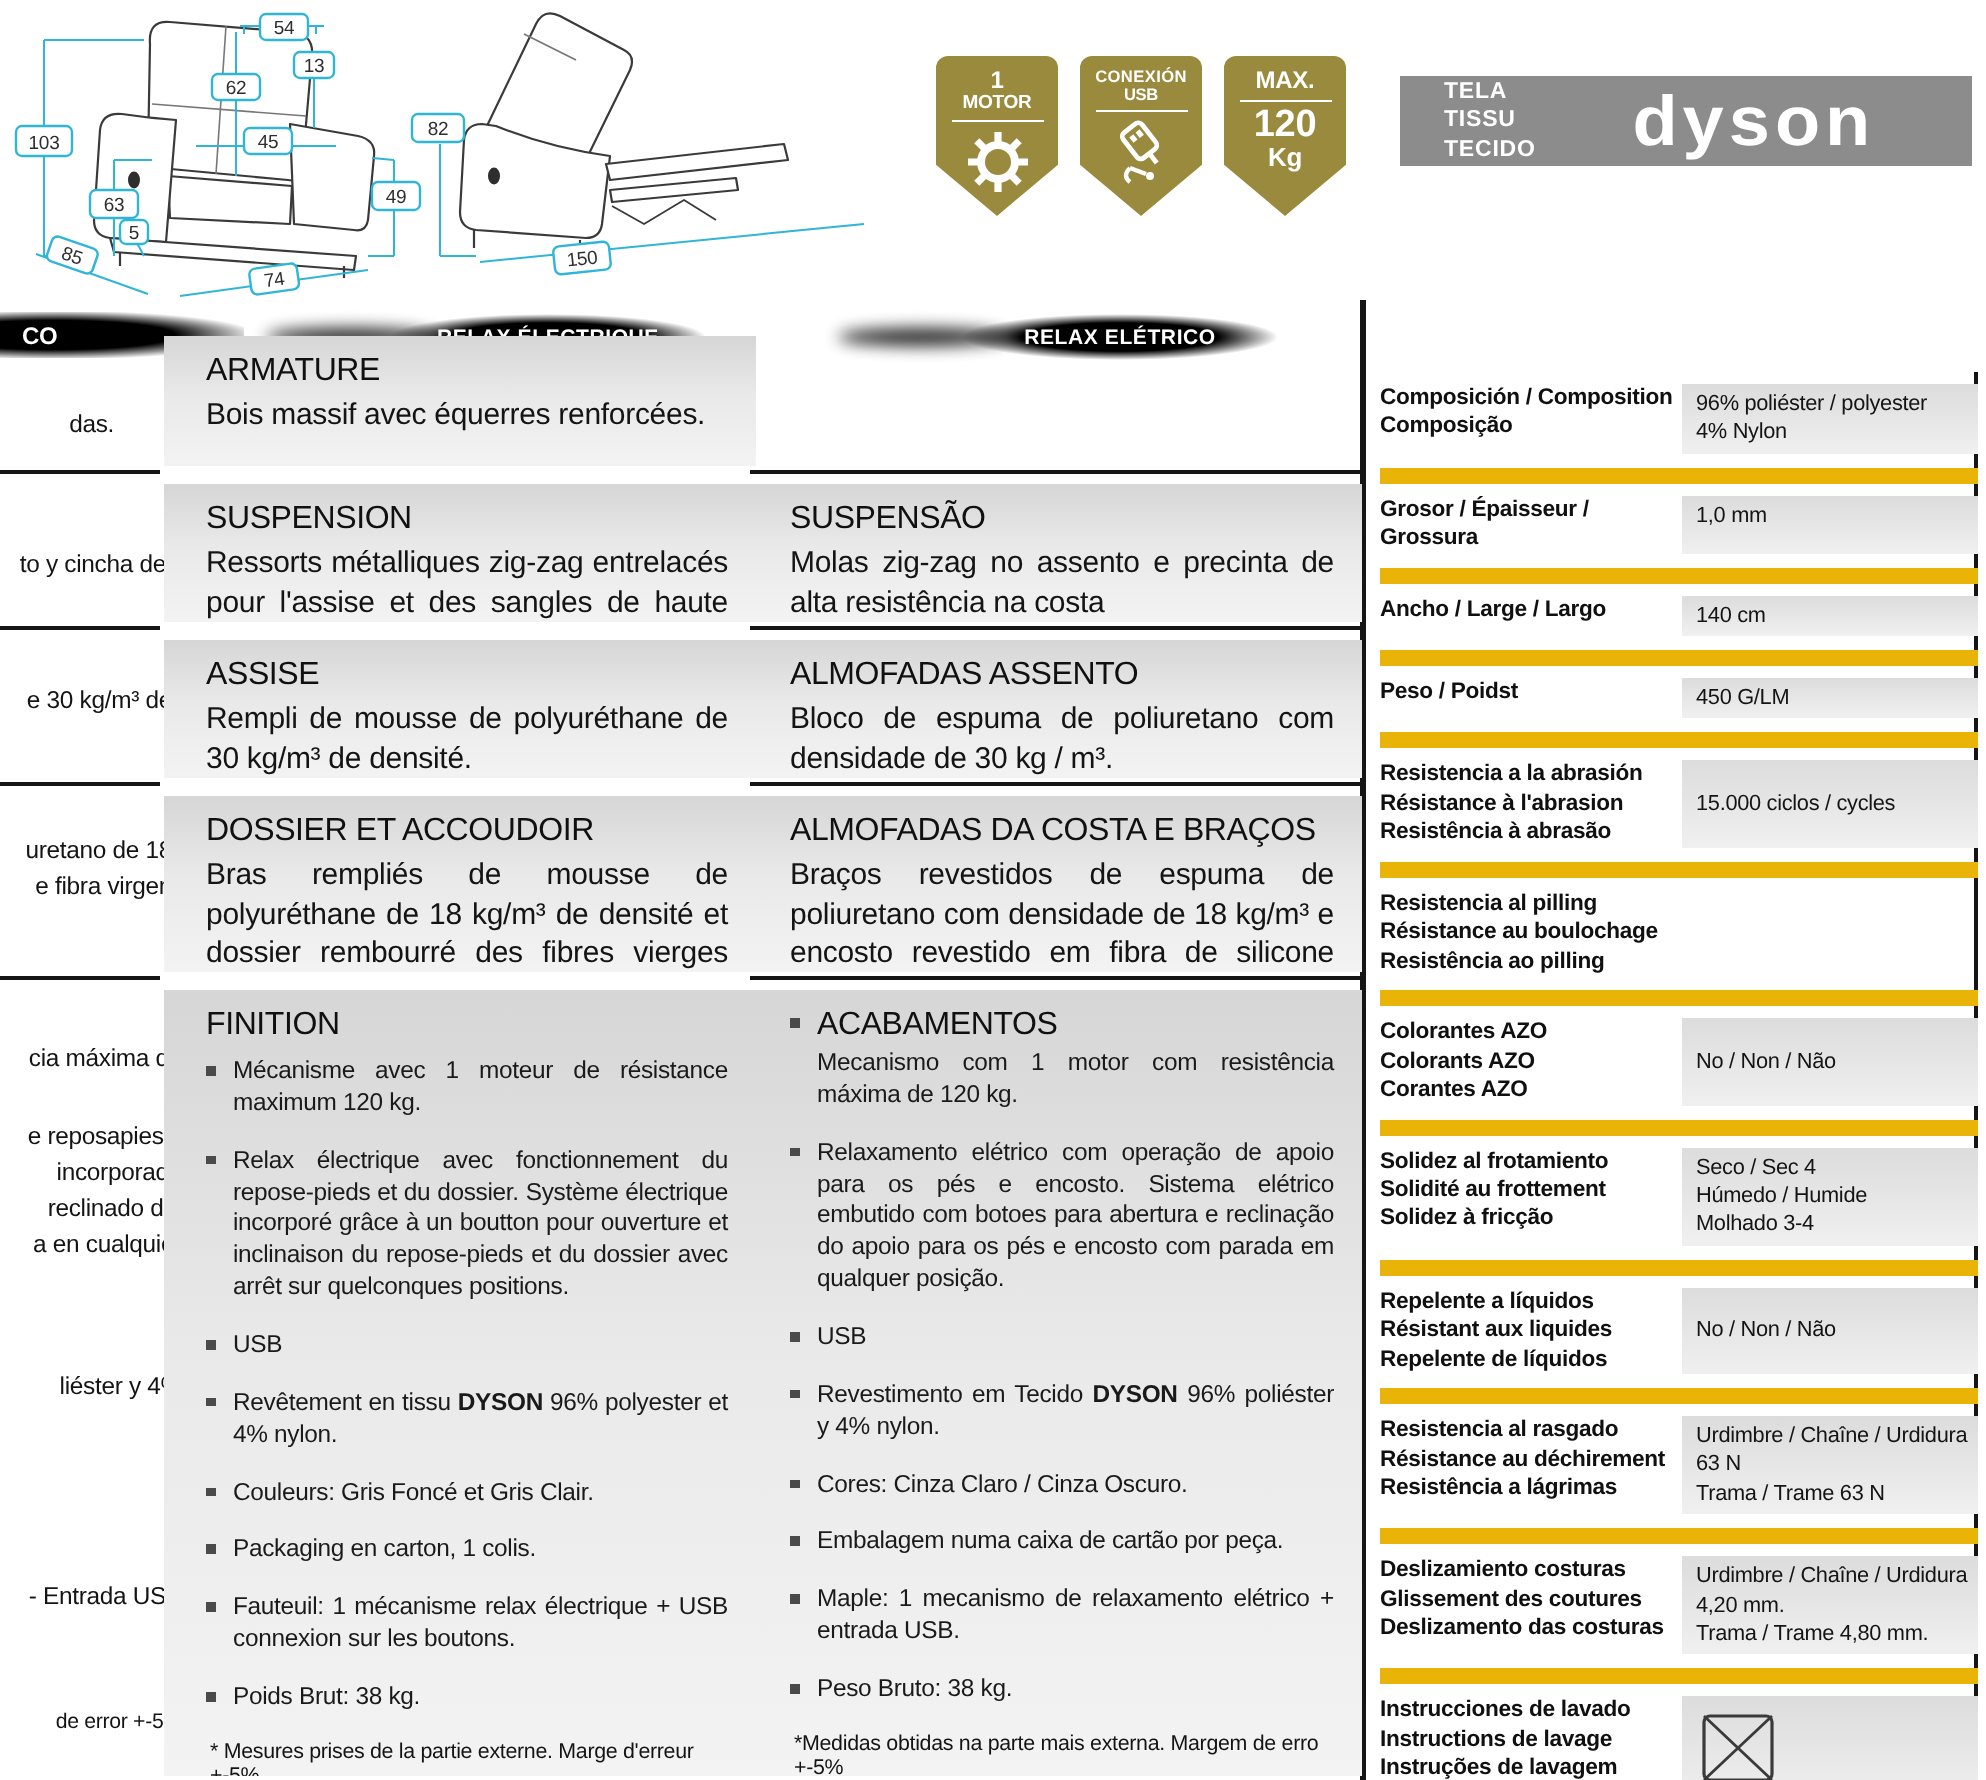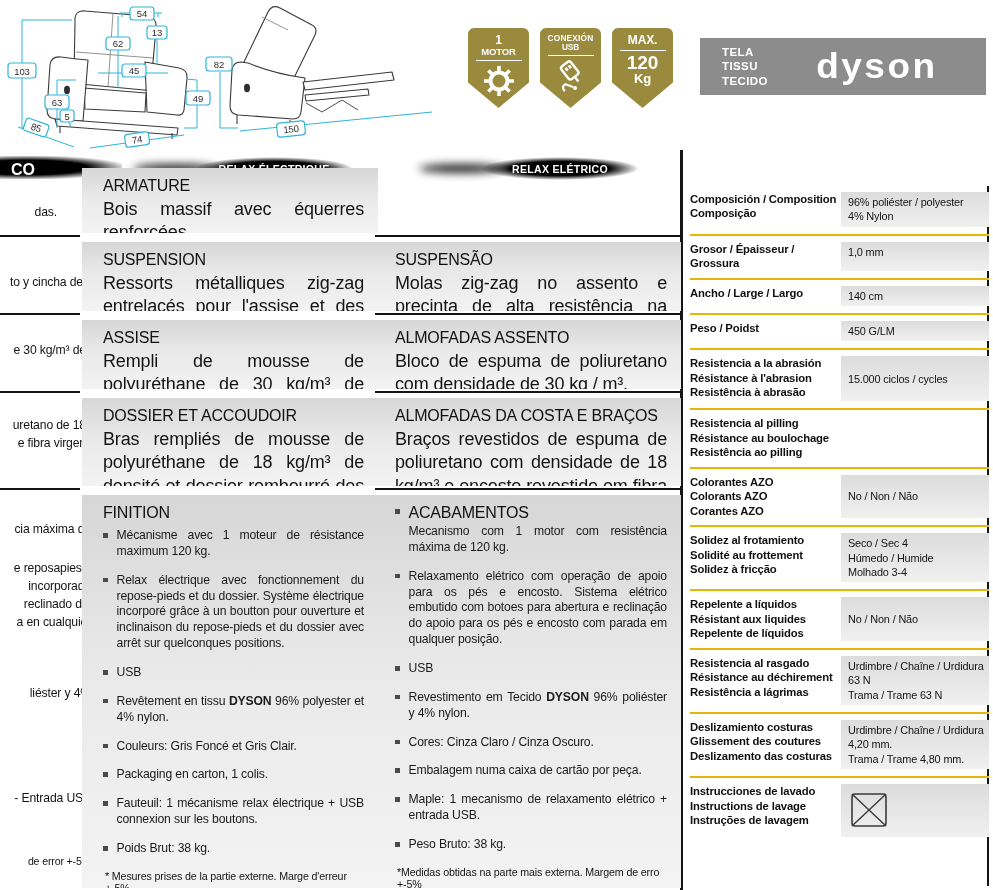--- a/index.html
+++ b/index.html
@@ -26,21 +26,21 @@
   .badge .b-l1 { font-weight: bold; font-size: 12px; line-height: 1.05; }
   .badge .b-l2 { font-weight: bold; font-size: 9.5px; line-height: 1.1; }
   .badge .b-sep { width: 46px; height: 1px; background: #fff; margin: 3px auto 2px; }
   .badge.b-usb .b-l1 { font-size: 8.3px; letter-spacing: 0.2px; }
   .badge.b-usb .b-l2 { font-size: 8.3px; }
   .badge.b-max .b-big { font-weight: bold; font-size: 19px; line-height: 1.0; margin-top: 1px; }
   .badge.b-max .b-kg { font-weight: bold; font-size: 13px; line-height: 1.0; }
   .badge svg { display: block; margin: 2px auto 0; }
   
   .banner {
-    position: absolute; left: 700px; top: 38px; width: 286px; height: 57px;
+    position: absolute; left: 700px; top: 38px; width: 286px; height: 45px;
     background: #8c8c8c; display: flex; align-items: center;
   }
   .banner .b-langs {
     margin-left: 22px; color: #fff; font-weight: bold; font-size: 11.5px;
     line-height: 1.25; white-space: pre-line; letter-spacing: 0.4px;
   }
   .banner .b-brand {
     flex: 1; text-align: center; color: #fff; font-weight: bold;
     font-size: 37px; letter-spacing: 2.5px; line-height: 1;
     transform: scaleY(0.95);
@@ -59,49 +59,49 @@
   .oval-badge::before {
     content: ""; position: absolute; left: -62px; top: 7px; width: 84px; height: 9px;
     background: #000; border-radius: 50%; filter: blur(4px); opacity: 0.85;
   }
   .oval-frag {
     position: absolute; left: 0; top: 156px; width: 122px; height: 23px;
     background: radial-gradient(ellipse at 22% 50%, #000 45%, rgba(0,0,0,0) 76%);
   }
   .oval-frag span {
     position: absolute; left: 11px; top: 5px; color: #fff;
-    font-weight: bold; font-size: 16px;
+    font-weight: bold; font-size: 12px;
   }
   
   .col { position: absolute; top: 150px; height: 740px; }
   .col-left { left: 0; width: 99px; }
   .col-left .frag { position: absolute; font-size: 12.2px; white-space: nowrap; color: #141414; }
   .col-left .frag.small { font-size: 10.6px; }
   .col-fr { left: 82px; width: 296px; }
   .col-pt { left: 378px; width: 303px; }
   .block {
     position: absolute; left: 0; right: 0;
     background: linear-gradient(to bottom, #d6d6d6 0%, #e9e9e9 45%, #f3f3f3 100%);
     padding: 9px 14px 6px 21px; overflow: hidden;
   }
   .col-pt .block { padding-left: 17px; }
   .sec-title { font-size: 16px; font-weight: normal; color: #101010; margin-bottom: 3px; letter-spacing: -0.2px; }
-  .sec-body { font-size: 18px; line-height: 1.3; text-align: justify; color: #141414; }
+  .sec-body { font-size: 15px; line-height: 1.3; text-align: justify; color: #141414; }
   .blist { list-style: none; margin-top: 6px; }
   .blist li { display: flex; gap: 9px; margin-bottom: 13px; }
   .blist .blt { flex: none; width: 4.5px; height: 4.5px; background: #4a4a4a; margin-top: 5px; }
   .blist .btxt { flex: 1; font-size: 12.2px; line-height: 1.3; text-align: justify; }
   .btxt b { font-weight: bold; }
   .head-li { margin-bottom: 2px !important; }
   .head-li .sec-title { margin-bottom: 0; }
   .intro-para { margin: 0 0 13px 13.5px; font-size: 12.2px; line-height: 1.3; text-align: justify; }
   .footnote { font-size: 10.7px; margin-top: 2px; padding-left: 2px; color: #141414; }
   
   .spec-table { position: absolute; left: 690px; top: 186px; width: 299px; }
-  .srow { display: flex; border-bottom: 2px solid #eab308; padding: 6px 0 7px; align-items: stretch; }
+  .srow { display: flex; border-bottom: 8px solid #eab308; padding: 6px 0 7px; align-items: stretch; }
   .srow:last-child { border-bottom: none; }
   .slabel {
     width: 151px; flex: none; font-weight: bold; font-size: 11.3px;
     line-height: 1.28; white-space: pre-line; color: #101010; padding-right: 4px;
   }
   .svalue {
     flex: 1; background: linear-gradient(to bottom, #dcdcdc, #f0f0f0);
     font-size: 10.9px; line-height: 1.32; white-space: pre-line;
     padding: 3px 5px 3px 7px; color: #141414;
   }

